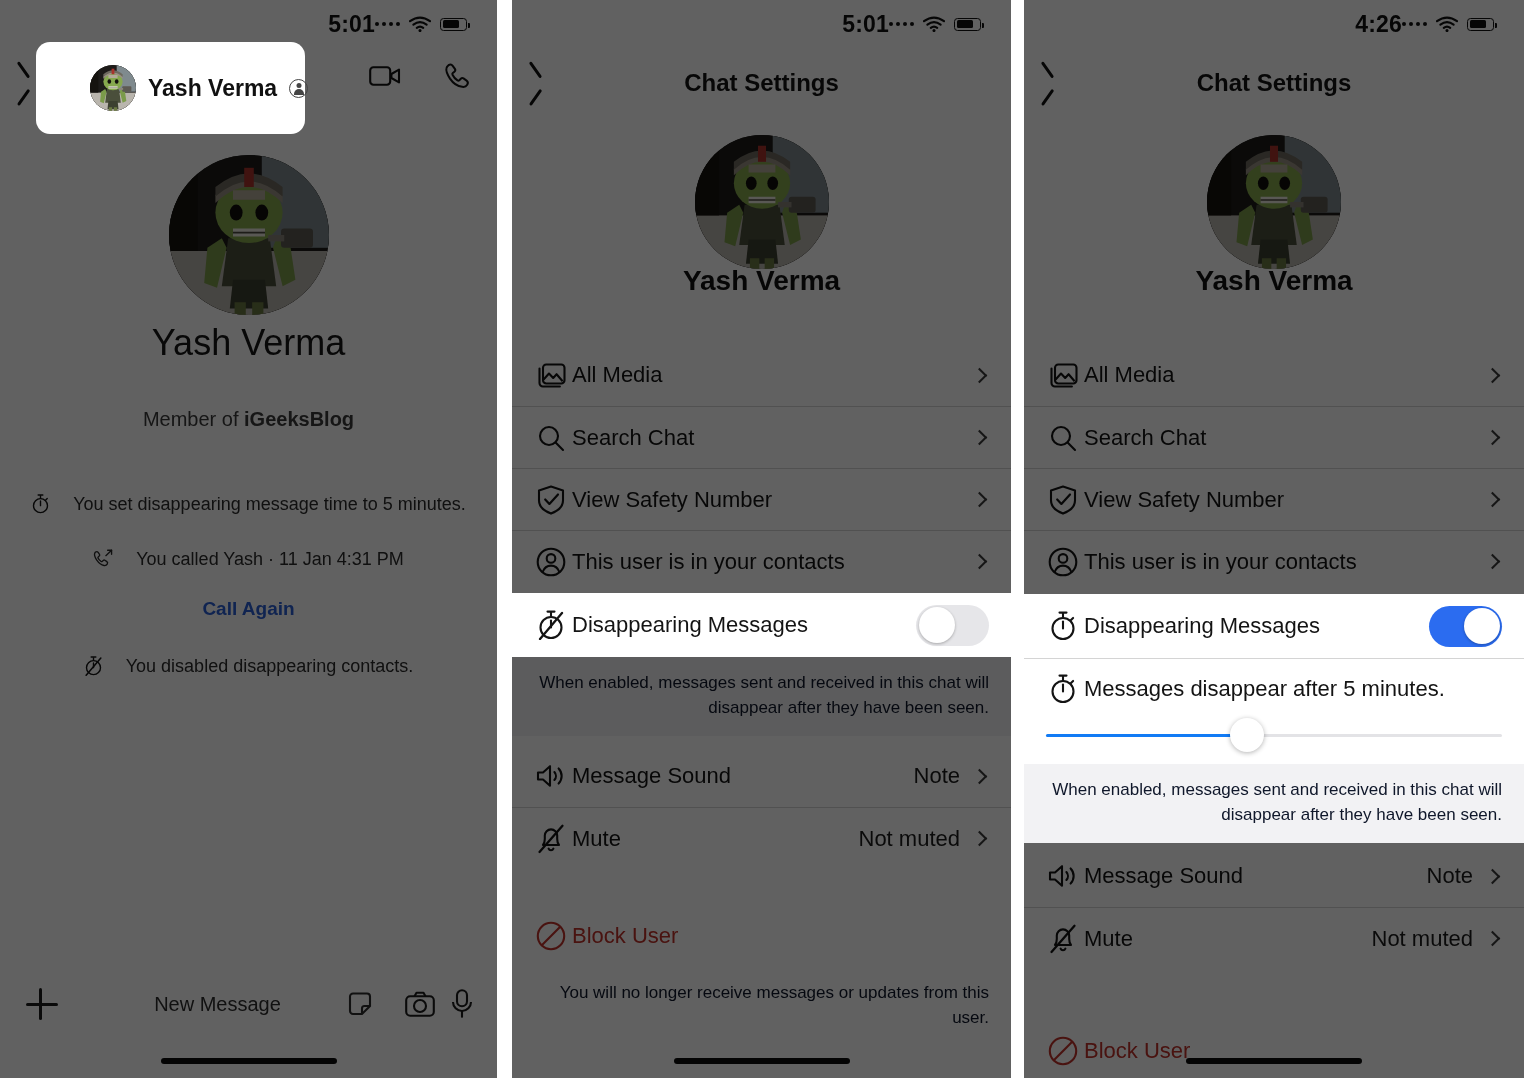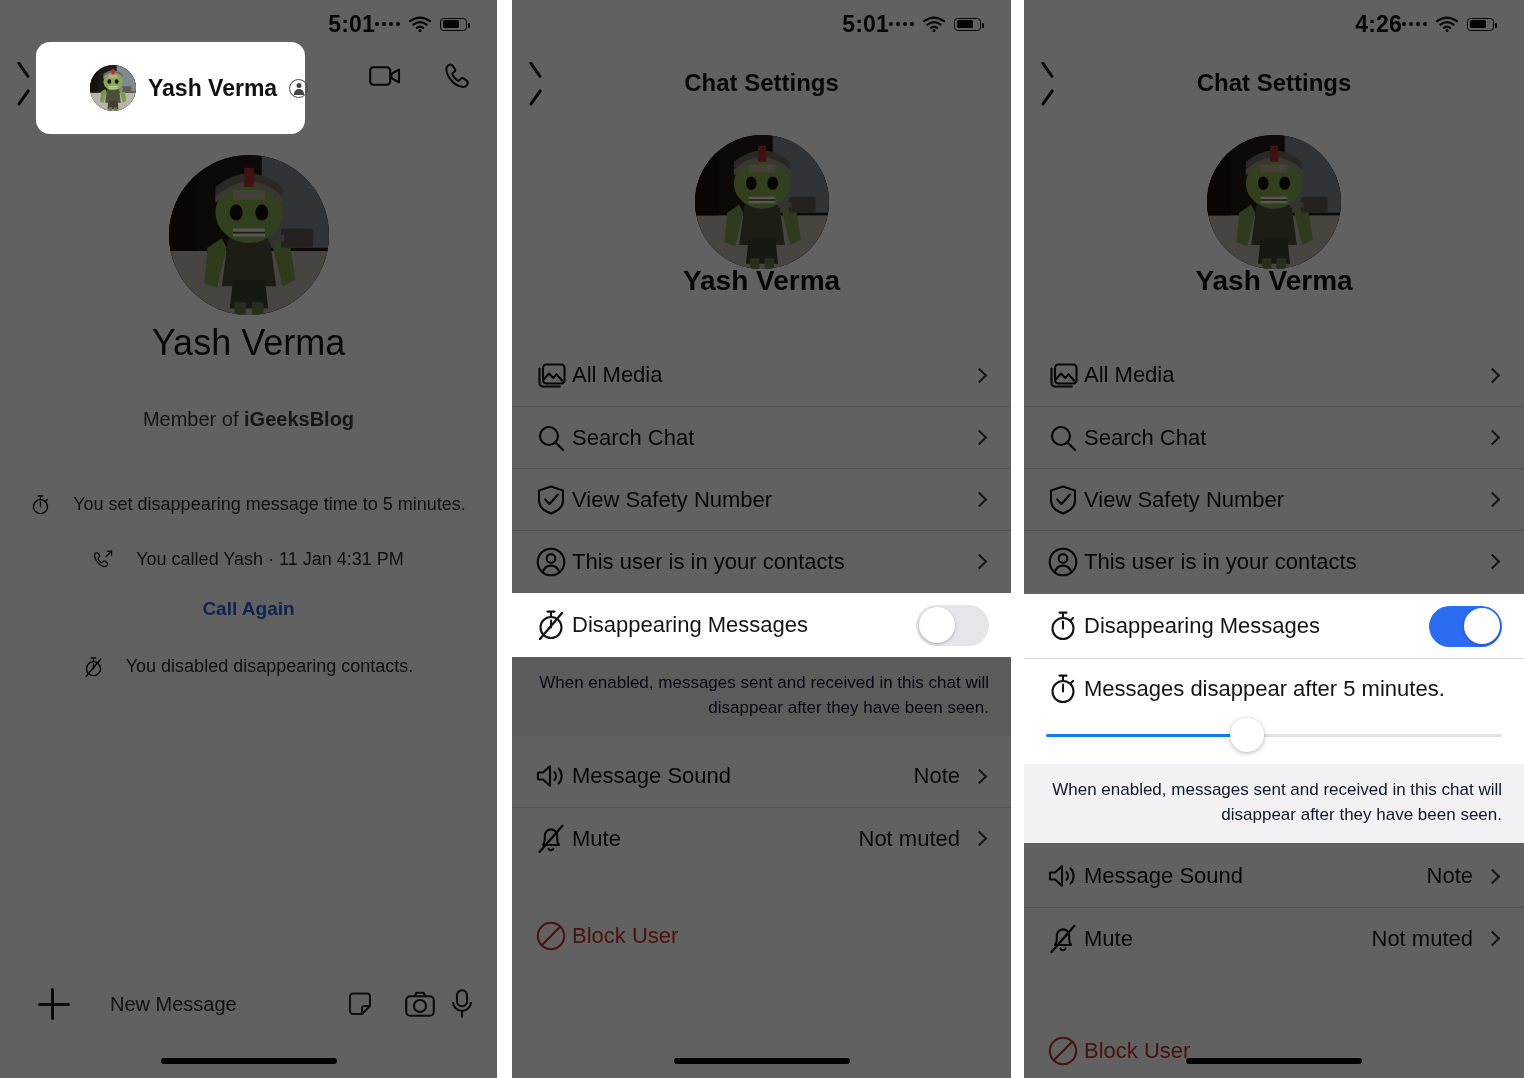--- a/index.html
+++ b/index.html
@@ -103,38 +103,38 @@
   .p1-name{
     position:absolute; top:322px; left:0; right:0; text-align:center;
     font-size:36px; font-weight:400; color:#151515;
   }
   .p1-member{
     position:absolute; top:408px; left:0; right:0; text-align:center;
     font-size:20px; color:#3a3a3a;
   }
   .p1-member b{ font-weight:700; }
   .sysmsg{
-    position:absolute; left:0; right:0; display:flex; align-items:center;
+    position:absolute; left:0; right:0; display:flex; 
     justify-content:center; gap:23px; font-size:18px; color:#2c2c2c;
   }
   .sysmsg.m1{ top:494px; }
   .sysmsg.m2{ top:549px; }
   .sysmsg.m3{ top:656px; }
   .callagain{
     position:absolute; top:594px; left:0; right:0; text-align:center;
   }
   .callagain span{
     display:inline-block; padding:4px 14px; border-radius:14px;
     background:rgba(255,255,255,0.14); color:#2a5fd4; font-size:19px; font-weight:700;
   }
 
   
   .composer{
-    position:absolute; left:12px; right:0; bottom:44px; height:60px;
-    display:flex; align-items:center; padding:0 24px; gap:16px;
+    position:absolute; left:0; right:0; bottom:44px; height:60px;
+    display:flex; align-items:center; padding:0 24px; gap:16px;text-align:center;
   }
   .plus{ width:36px;height:36px;position:relative;flex:0 0 auto;}
   .plus:before,.plus:after{
     content:"";position:absolute;background:#1c1c1c;border-radius:2px;
   }
   .plus:before{ left:2px; top:16.5px; width:32px;height:3px; }
   .plus:after{  top:2px; left:14.5px; height:32px;width:3px; }
   .msgbox{
     flex:1; height:46px; border-radius:23px; background:rgba(255,255,255,0.13);
     display:flex; align-items:center; padding:0 16px 0 22px; gap:10px;
@@ -520,20 +520,21 @@
 
     <div class="group" style="top:905px;">
       <div class="row danger">
         <span class="ico">
             <svg class="sico" width="30" height="30">
               <use href="#i-block"></use>
             </svg>
           </span>
         <span class="lbl">Block User</span>
       </div>
+      <div class="foot">You will no longer receive messages or updates from this user.</div>
     </div>
 
     <div class="homebar"></div>
 
     <div class="dim"></div>
 
     <div class="hl" style="left:0;right:0;top:593px;height:64px;">
       <div class="row" style="height:64px;border-top:none;">
         <span class="ico">
             <svg class="sico" width="28" height="30">

